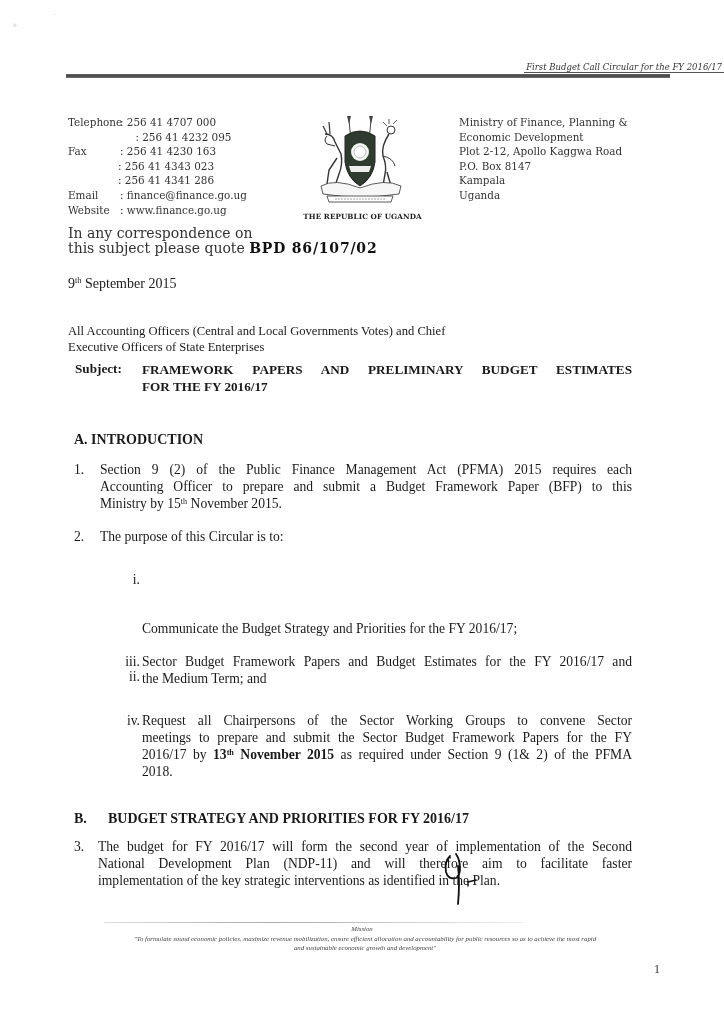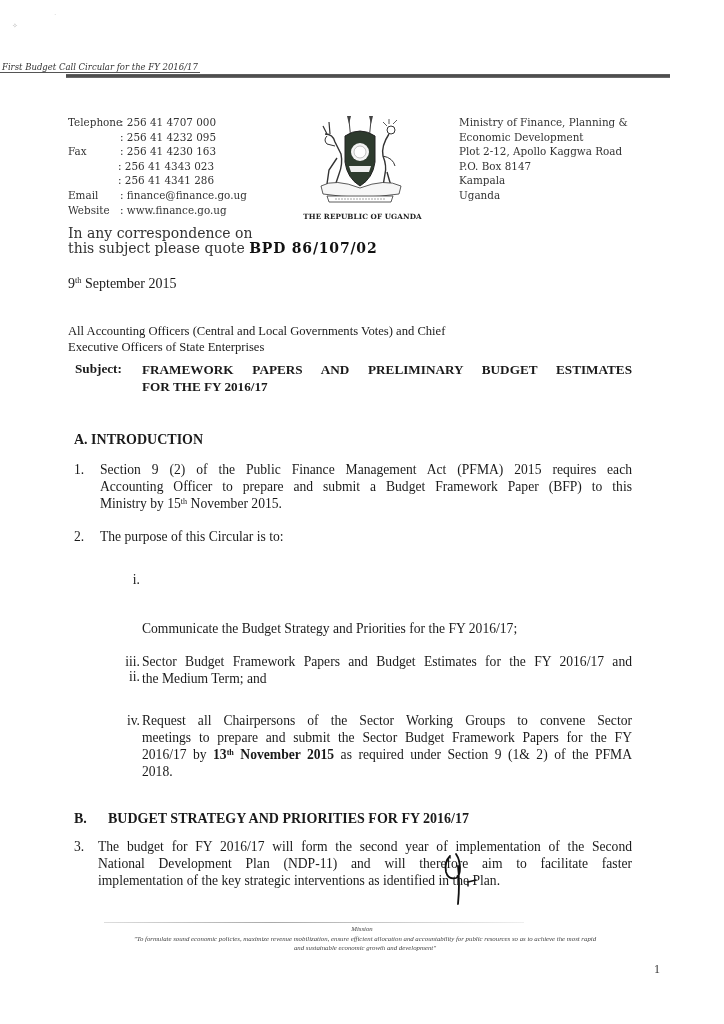--- a/index.html
+++ b/index.html
@@ -3,30 +3,30 @@
   <meta charset="utf-8">
   <style>
     html, body { margin: 0; padding: 0; background: #ffffff; }
     body { width: 724px; height: 1024px; position: relative; overflow: hidden; color: #1a1a1a; }
     .page { position: absolute; left: 0; top: 0; width: 724px; height: 1024px; background: #fff; }
     .abs { position: absolute; }
     .serif { font-family: "Liberation Serif", "DejaVu Serif", serif; }
     .courier { font-family: "DejaVu Serif", "Liberation Serif", serif; }
 
     
-    .running-head { left: 0; width: 724px; top: 62px; text-align: left; font-size: 8.5px; font-style: italic; font-family: "DejaVu Serif", serif; color: #333; }
+    .running-head { left: 0; width: 724px; top: 62px; text-align: right; font-size: 8.5px; font-style: italic; font-family: "DejaVu Serif", serif; color: #333; }
     .running-head span { border-bottom: 1px solid #555; padding: 0 2px; }
     .rule-thick { left: 66px; width: 604px; top: 74px; height: 4px; background: linear-gradient(#666, #444 50%, #777); }
 
     
     .contact { left: 68px; top: 115px; font-size: 10.4px; line-height: 14.6px; color: #333; }
     .contact-row { display: flex; white-space: nowrap; }
     .contact-label { width: 52px; }
     .contact-val { }
-    .indent1 { padding-left: 52px; }
+    .indent1 { padding-left: 52px; justify-content: center; }
     .indent0 { padding-left: 50px; }
 
     .crest { left: 305px; top: 112px; width: 110px; height: 95px; }
     .republic { left: 290px; width: 145px; top: 212px; text-align: center; font-size: 7.2px; font-weight: bold; letter-spacing: 0.1px; color: #222; }
 
     .address { left: 459px; top: 115px; font-size: 10.4px; line-height: 14.6px; color: #333; }
 
     .quote-ref { left: 68px; top: 226px; font-size: 14px; line-height: 15px; color: #333; }
     .quote-ref b { font-weight: bold; letter-spacing: 0.8px; color: #111; }
 

